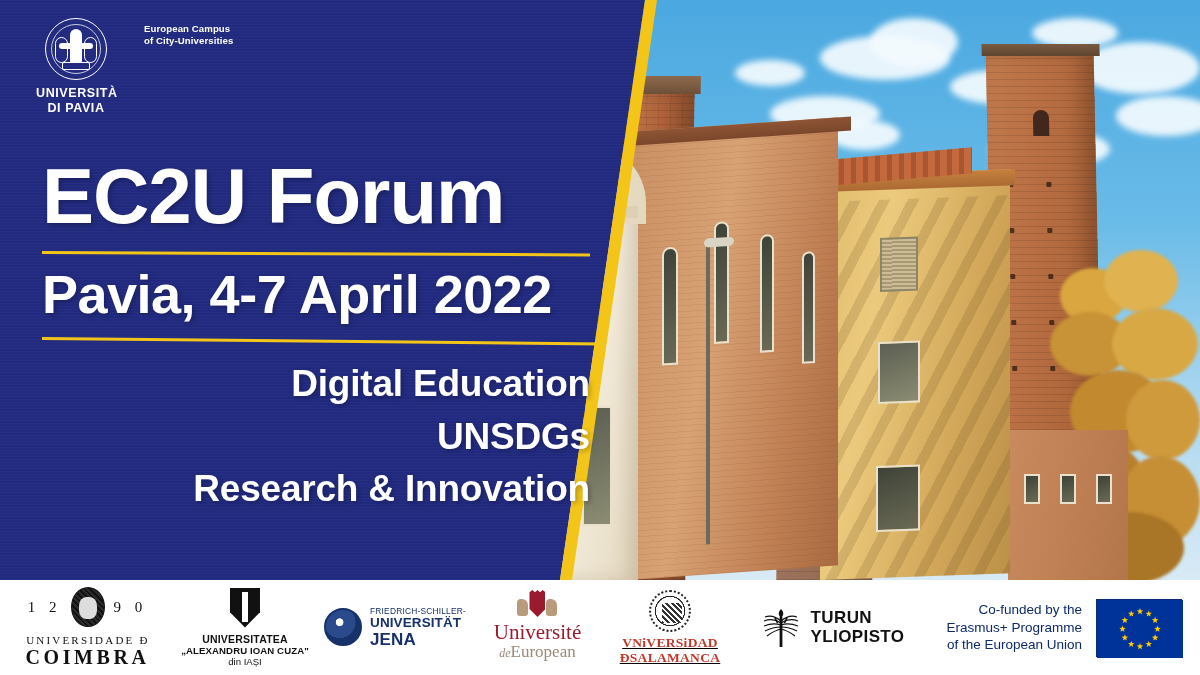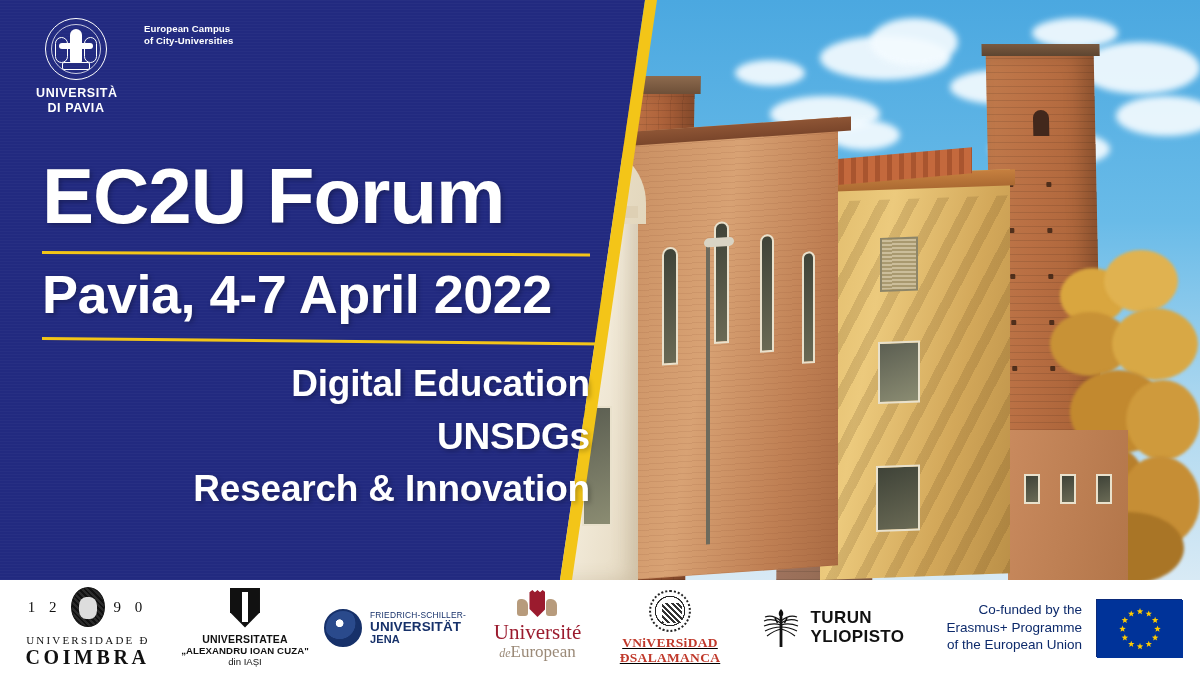--- a/index.html
+++ b/index.html
@@ -390,21 +390,21 @@
 
   
   .jena-row { display:flex; align-items:center; gap: 8px; }
   .jena-seal {
     width: 38px; height: 38px; border-radius: 50%;
     background: radial-gradient(circle at 40% 36%, #fff 0 12%, #2a4a8c 14% 52%, #17316a 54% 100%);
     border: 2px solid #17316a;
   }
   .jena-t1 { font-size: 8.4px; font-weight: 400; color:#17316a; letter-spacing:.2px; }
   .jena-t2 { font-size: 13.5px; font-weight: 700; color:#17316a; letter-spacing:.1px; line-height:1.05; }
-  .jena-t3 { font-size: 11px; font-weight: 700; color:#17316a; letter-spacing:.1px; line-height:1.05; }
+  .jena-t3 { font-size: 17px; font-weight: 700; color:#17316a; letter-spacing:.1px; line-height:1.05; }
 
   
   .poi-crest {
     width: 40px; height: 26px; margin: 0 auto 2px;
     position: relative;
   }
   .poi-shield {
     position:absolute; left: 12px; top: 3px; width: 16px; height: 20px;
     background: #9b1b2e;
     clip-path: polygon(0 0,100% 0,100% 60%,50% 100%,0 60%);

